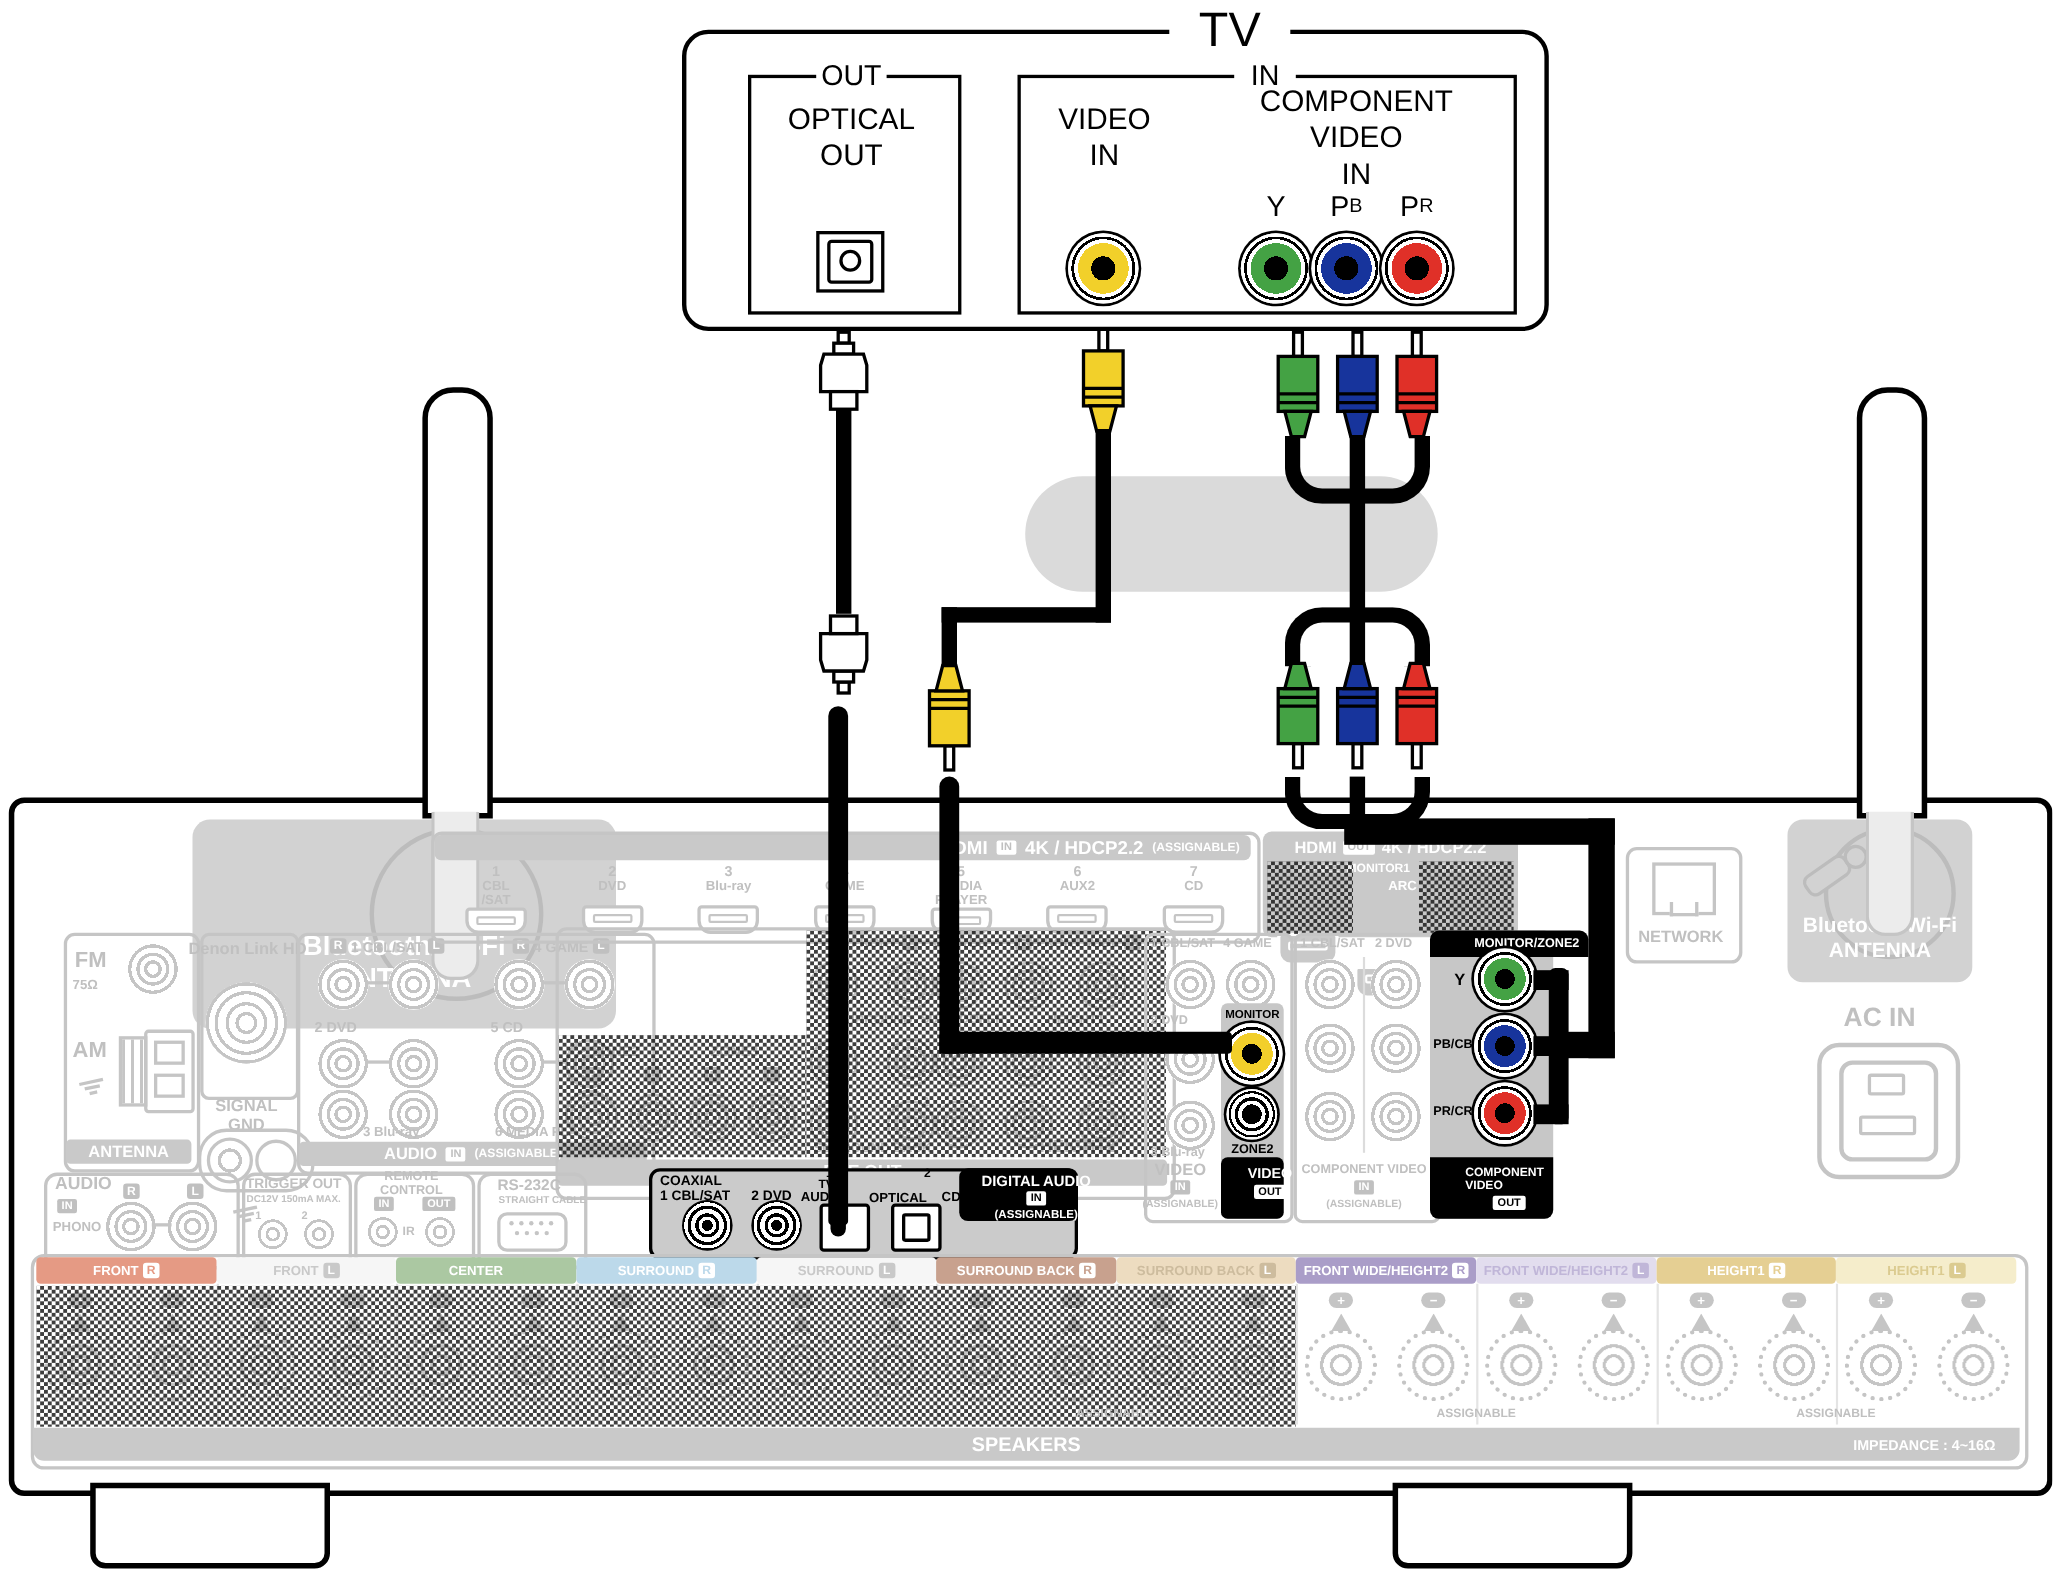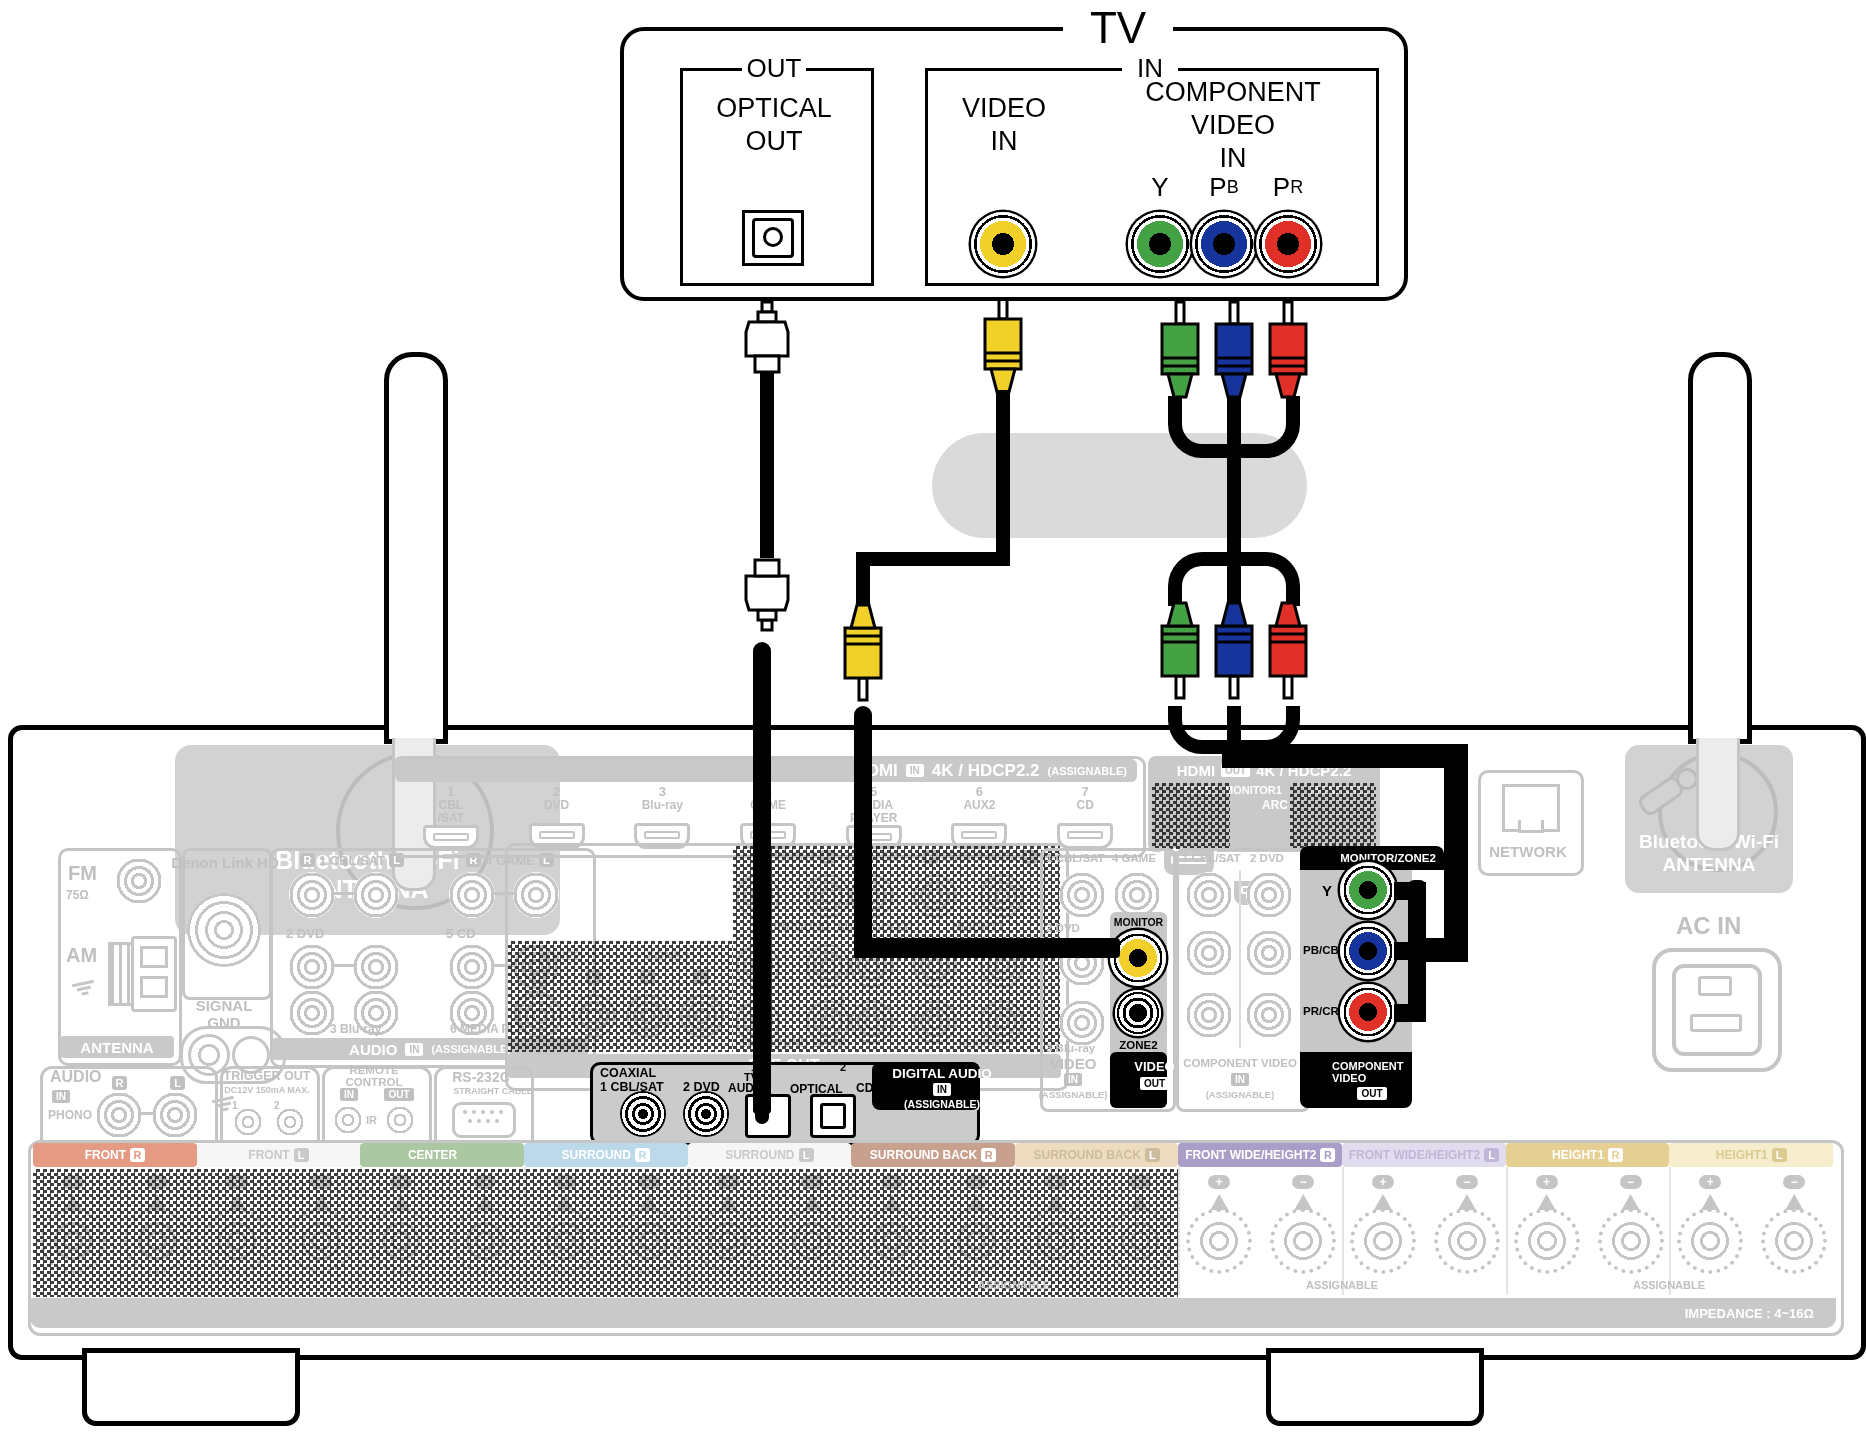--- a/index.html
+++ b/index.html
@@ -287,21 +287,21 @@
   <div class="a gj" style="left:850px;top:944px;width:44px;height:44px;"></div>
   <div class="a gj" style="left:913px;top:944px;width:44px;height:44px;"></div>
   <div class="a gj" style="left:980px;top:944px;width:44px;height:44px;"></div>
   <div class="a g" style="left:838px;top:994px;font-size:12px;">2</div>
   <div class="a gj" style="left:736px;top:1000px;width:44px;height:44px;"></div>
   <div class="a gj" style="left:806px;top:1000px;width:44px;height:44px;"></div>
   <div class="a gj" style="left:850px;top:1000px;width:44px;height:44px;"></div>
   <div class="a gj" style="left:913px;top:1000px;width:44px;height:44px;"></div>
   <div class="a gj" style="left:980px;top:1000px;width:44px;height:44px;"></div>
   <div class="a g ctr" style="left:718px;top:1036px;width:150px;height:14px;font-size:12px;">SURROUND BACK</div>
-  <div class="a g ctr" style="left:930px;top:1036px;width:100px;height:14px;font-size:10px;">HEIGHT2</div>
+  <div class="a g ctr" style="left:930px;top:1036px;width:100px;height:14px;font-size:16px;">HEIGHT2</div>
 
   <div class="a g" style="left:538px;top:948px;font-size:13px;">ZONE2</div>
   <div class="a g" style="left:646px;top:948px;font-size:13px;">ZONE3</div>
   <span class="rl a" style="left:532px;top:970px;">R</span>
   <span class="rl a" style="left:586px;top:970px;">L</span>
   <span class="rl a" style="left:640px;top:970px;">R</span>
   <span class="rl a" style="left:694px;top:970px;">L</span>
   <div class="a gj" style="left:518px;top:994px;width:44px;height:44px;"></div>
   <div class="a gj" style="left:572px;top:994px;width:44px;height:44px;"></div>
   <div class="a gj" style="left:626px;top:994px;width:44px;height:44px;"></div>
@@ -639,20 +639,21 @@
             <span class="knob"></span>
           </div>
         </div>
       </div>
     </div>
   <div class="a hatch" style="left:33px;top:1169px;width:1145px;height:128px;"></div>
   <div class="a g ctr" style="left:954px;top:1278px;width:120px;height:14px;font-size:11px;z-index:3;">ASSIGNABLE</div>
   <div class="a g ctr" style="left:1282px;top:1278px;width:120px;height:14px;font-size:11px;">ASSIGNABLE</div>
   <div class="a g ctr" style="left:1609px;top:1278px;width:120px;height:14px;font-size:11px;">ASSIGNABLE</div>
   <div class="a" style="left:30px;top:1298px;width:1806px;height:30px;background:var(--bar);border-radius:0 0 10px 10px;">
+    <span class="w a" style="left:0;right:0;top:5px;text-align:center;font-size:18px;">SPEAKERS</span>
     <span class="w a" style="right:22px;top:8px;font-size:13px;">IMPEDANCE : 4~16Ω</span>
   </div>
 
   <div class="a" style="left:932px;top:433px;width:375px;height:105px;background:#dadada;border-radius:53px;"></div>
 
   <svg class="a" style="left:743px;top:300px;" width="48" height="80" viewBox="0 0 48 80">
     <rect x="19" y="2" width="10" height="10" fill="#fff" stroke="#000" stroke-width="3"></rect>
     <rect x="15" y="12" width="18" height="10" fill="#fff" stroke="#000" stroke-width="3"></rect>
     <path d="M6 22 H42 L45 32 V56 H3 V32 Z" fill="#fff" stroke="#000" stroke-width="3"></path>
     <rect x="12" y="56" width="24" height="16" fill="#fff" stroke="#000" stroke-width="3"></rect>

